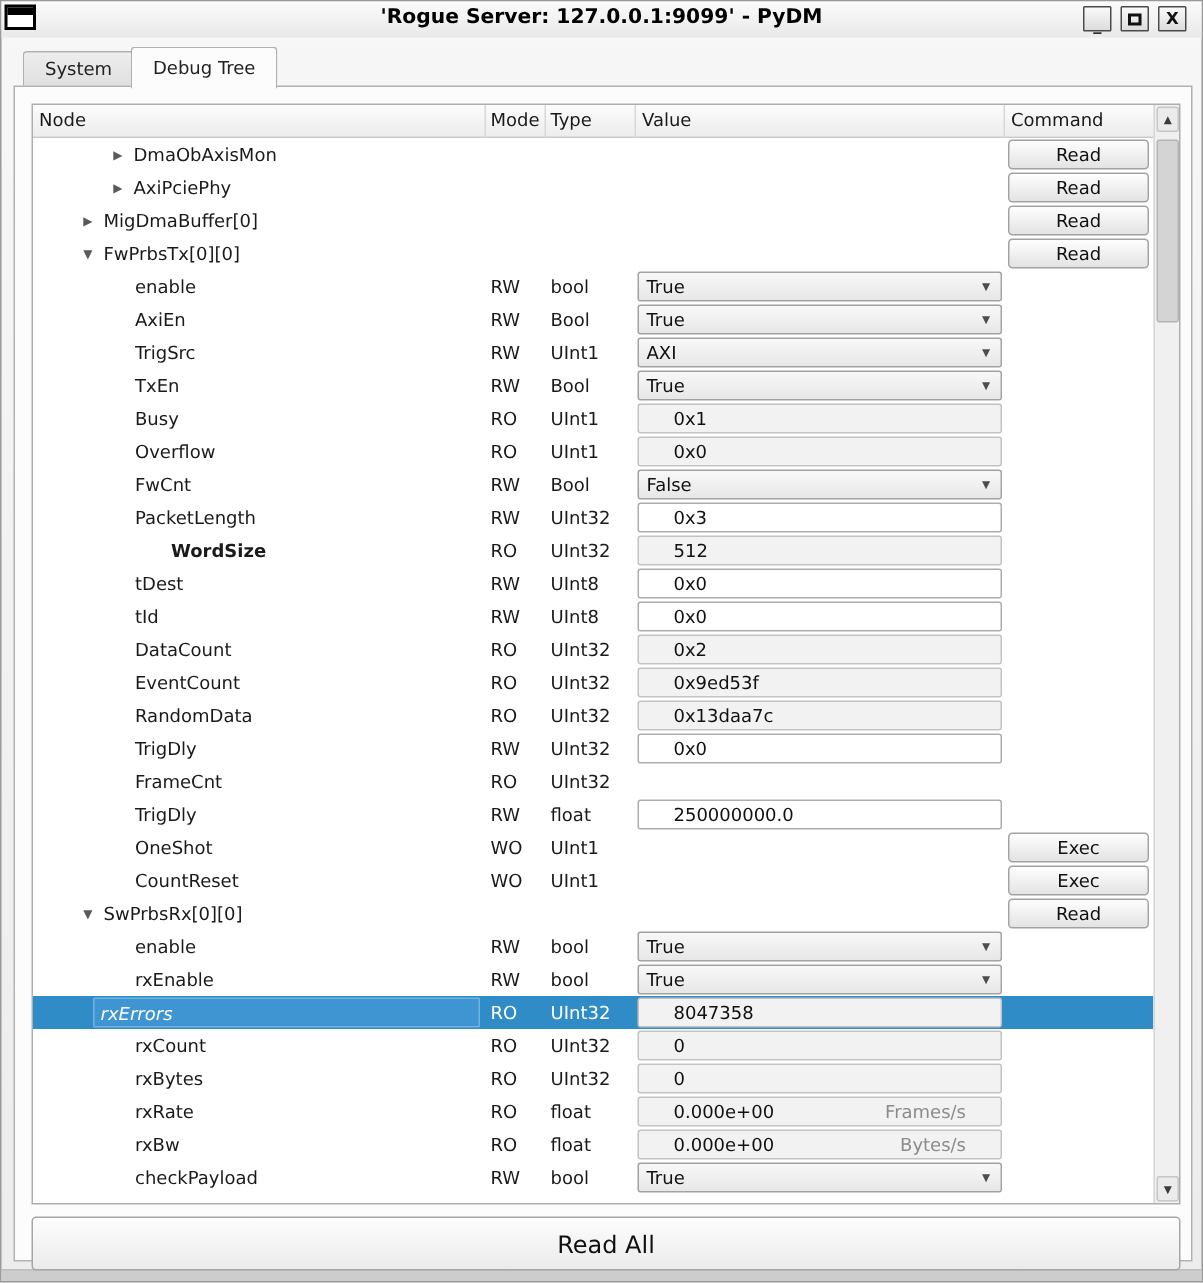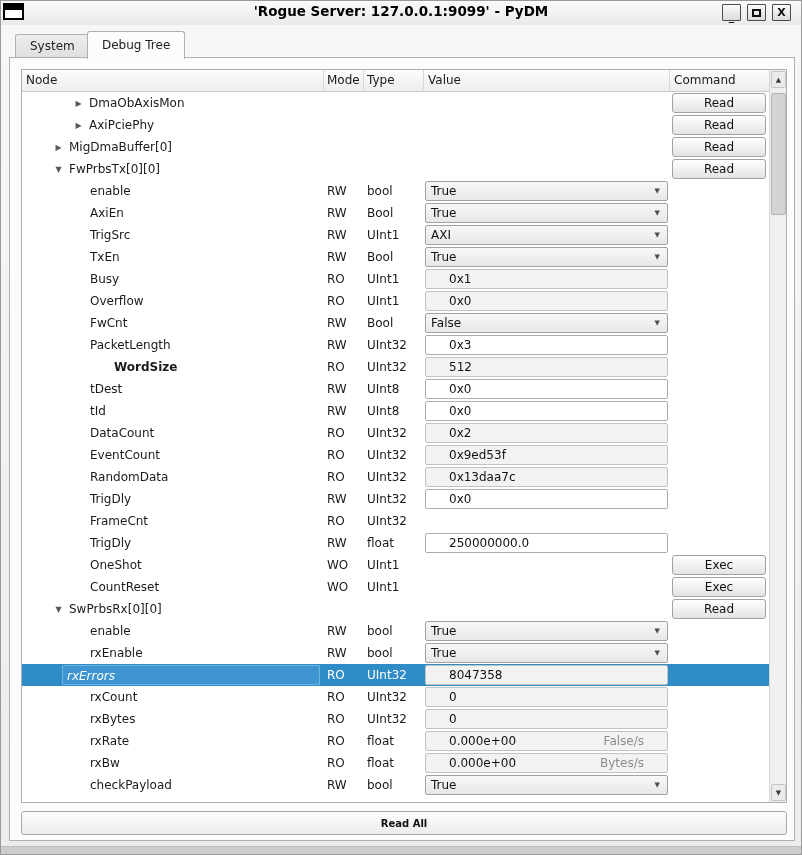--- a/index.html
+++ b/index.html
@@ -82,24 +82,24 @@
   .vscroll { position:absolute; top:0; right:0; width:17px; height:732px;
     background:#f0f0f0; border-left:1px solid #d6d6d6; }
   .sb-btn { position:absolute; left:1px; width:15px; height:17px; background:#ebebeb;
     border:1px solid #c6c6c6; border-radius:2px; display:flex; align-items:center;
     justify-content:center; font-size:7px; color:#3c3c3c; }
   .sb-up { top:1px; }
   .sb-down { bottom:1px; }
   .sb-thumb { position:absolute; left:1px; top:23px; width:15px; height:122px;
     background:#d4d4d4; border:1px solid #b5b5b5; border-radius:2px; }
   
-  .readall { position:absolute; left:20px; top:810px; width:766px; height:24px;
+  .readall { position:absolute; left:20px; top:810px; width:766px; height:36px;
     border:1px solid #a6a6a6; border-radius:3px;
     background:linear-gradient(#fdfdfd,#ebebeb); display:flex; align-items:center;
-    justify-content:center; font-size:10px; color:#111; z-index:2; cursor:default;font-weight:bold; }
+    justify-content:center; font-size:16px; color:#111; z-index:2; cursor:default; }
   .bottom-strip { position:absolute; left:0; right:0; bottom:0; height:8px;
     background:#cdcdcd; border-top:1px solid #bdbdbd; }
 </style>
 </head>
 <body>
 
 <div class="window">
 
   <div class="titlebar">
     <div class="app-icon">
@@ -507,21 +507,21 @@
         </div>
         <div class="row">
           <div class="cell c-node">
             <div class="node-label" style="margin-left: 66px;">rxRate</div>
           </div>
           <div class="cell c-mode">RO</div>
           <div class="cell c-type">float</div>
           <div class="cell c-value">
             <div class="edit ro">
               <div>0.000e+00</div>
-              <div class="unit">False/s</div>
+              <div class="unit">Frames/s</div>
             </div>
           </div>
           <div class="cell c-cmd"></div>
         </div>
         <div class="row">
           <div class="cell c-node">
             <div class="node-label" style="margin-left: 66px;">rxBw</div>
           </div>
           <div class="cell c-mode">RO</div>
           <div class="cell c-type">float</div>

